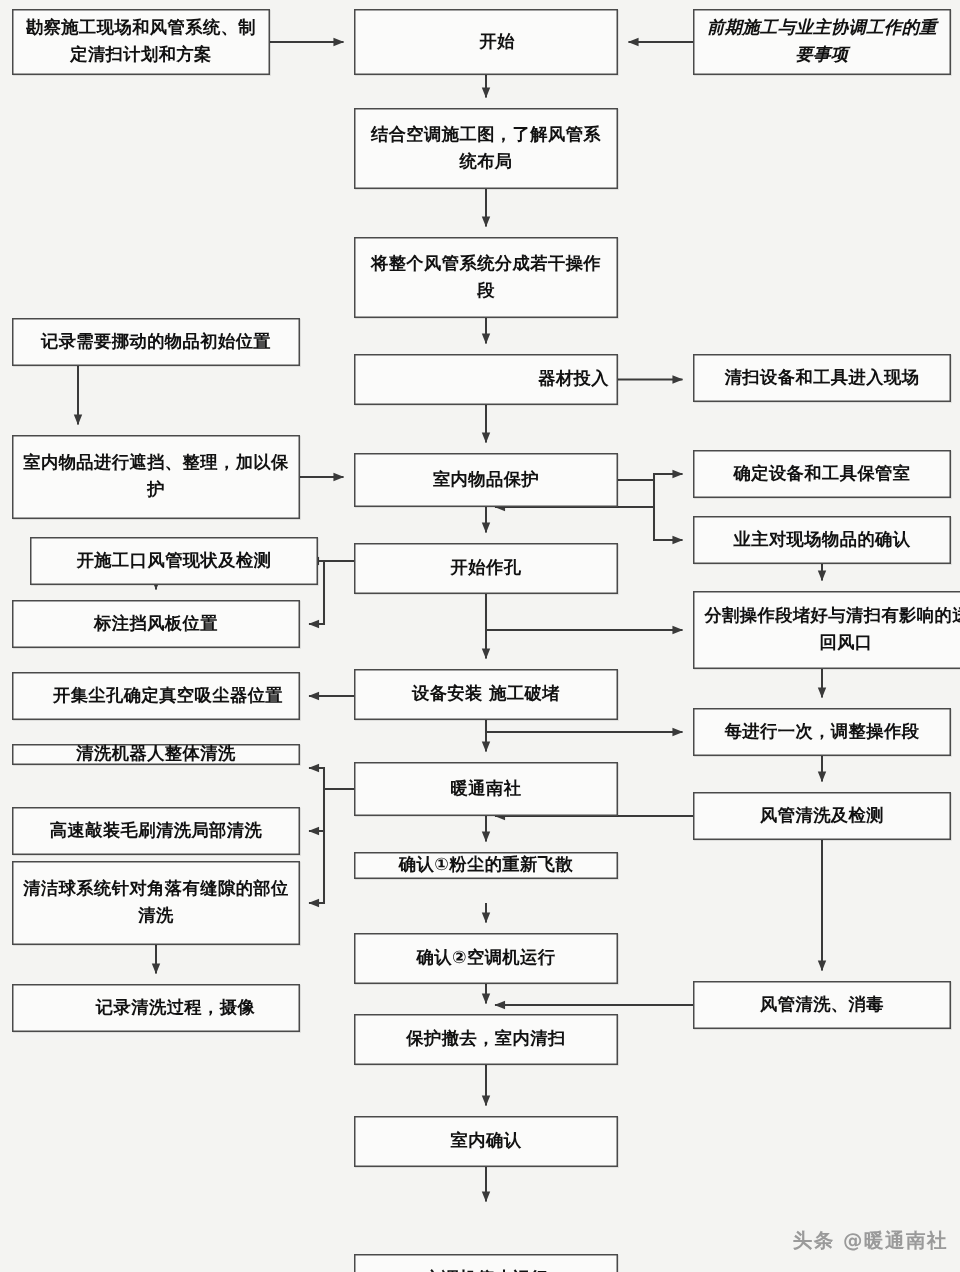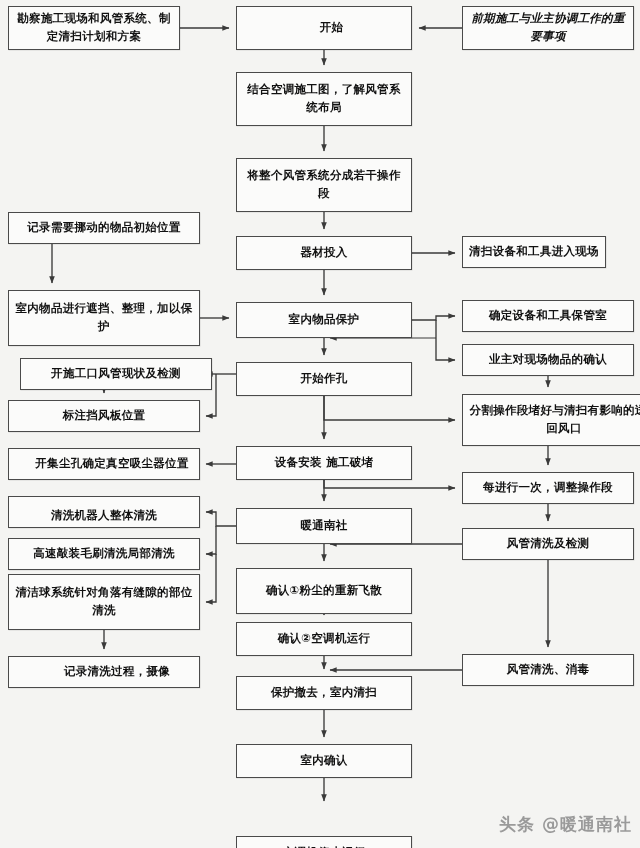--- a/index.html
+++ b/index.html
@@ -37,21 +37,21 @@
   .node span{display:block;width:100%;}
   #links{
     position:absolute;left:0;top:0;
     width:640px;height:848px;
     z-index:1;
     pointer-events:none;
   }
   .watermark{
     position:absolute;
     right:8px;bottom:12px;
-    font-size:17px;
+    font-size:13px;
     color:#9a9a9a;
     letter-spacing:1px;
     font-weight:600;
     z-index:5;
     white-space:nowrap;
   }
 </style>
 </head>
 <body>
 
@@ -147,24 +147,24 @@
       </div>
       <div class="node" style="left: 236px; top: 72px; width: 176px; height: 54px;">
         <span>结合空调施工图，了解风管系统布局</span>
       </div>
       <div class="node" style="left: 236px; top: 158px; width: 176px; height: 54px;">
         <span>将整个风管系统分成若干操作段</span>
       </div>
       <div class="node" style="left: 8px; top: 212px; width: 192px; height: 32px;">
         <span>记录需要挪动的物品初始位置</span>
       </div>
-      <div class="node" style="left: 236px; top: 236px; width: 176px; height: 34px;">
+      <div class="node" style="left: 236px; top: 236px; width: 176px; height: 34px; text-align: right;">
         <span>器材投入</span>
       </div>
-      <div class="node" style="left: 462px; top: 236px; width: 144px; height: 32px;">
+      <div class="node" style="left: 462px; top: 236px; width: 172px; height: 32px;">
         <span>清扫设备和工具进入现场</span>
       </div>
       <div class="node" style="left: 8px; top: 290px; width: 192px; height: 56px;">
         <span>室内物品进行遮挡、整理，加以保护</span>
       </div>
       <div class="node" style="left: 236px; top: 302px; width: 176px; height: 36px;">
         <span>室内物品保护</span>
       </div>
       <div class="node" style="left: 462px; top: 300px; width: 172px; height: 32px;">
         <span>确定设备和工具保管室</span>
@@ -186,36 +186,36 @@
       </div>
       <div class="node" style="left: 8px; top: 448px; width: 192px; height: 32px; padding-left: 21px;">
         <span>开集尘孔确定真空吸尘器位置</span>
       </div>
       <div class="node" style="left: 236px; top: 446px; width: 176px; height: 34px;">
         <span>设备安装 施工破堵</span>
       </div>
       <div class="node" style="left: 462px; top: 472px; width: 172px; height: 32px;">
         <span>每进行一次，调整操作段</span>
       </div>
-      <div class="node" style="left: 8px; top: 496px; width: 192px; height: 32px; align-items: flex-end;">
+      <div class="node" style="left: 8px; top: 496px; width: 192px; height: 14px;">
         <span>清洗机器人整体清洗</span>
       </div>
       <div class="node" style="left: 236px; top: 508px; width: 176px; height: 36px;">
         <span>暖通南社</span>
       </div>
       <div class="node" style="left: 8px; top: 538px; width: 192px; height: 32px;">
         <span>高速敲装毛刷清洗局部清洗</span>
       </div>
       <div class="node" style="left: 462px; top: 528px; width: 172px; height: 32px;">
         <span>风管清洗及检测</span>
       </div>
       <div class="node" style="left: 8px; top: 574px; width: 192px; height: 56px;">
         <span>清洁球系统针对角落有缝隙的部位清洗</span>
       </div>
-      <div class="node" style="left: 236px; top: 568px; width: 176px; height: 46px;">
+      <div class="node" style="left: 236px; top: 568px; width: 176px; height: 18px;">
         <span>确认①粉尘的重新飞散</span>
       </div>
       <div class="node" style="left: 236px; top: 622px; width: 176px; height: 34px;">
         <span>确认②空调机运行</span>
       </div>
       <div class="node" style="left: 8px; top: 656px; width: 192px; height: 32px; padding-left: 31px;">
         <span>记录清洗过程，摄像</span>
       </div>
       <div class="node" style="left: 462px; top: 654px; width: 172px; height: 32px;">
         <span>风管清洗、消毒</span>

